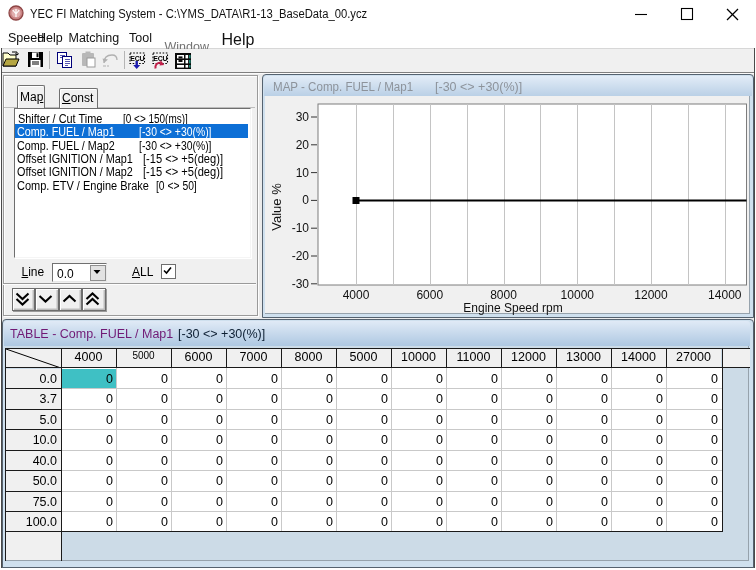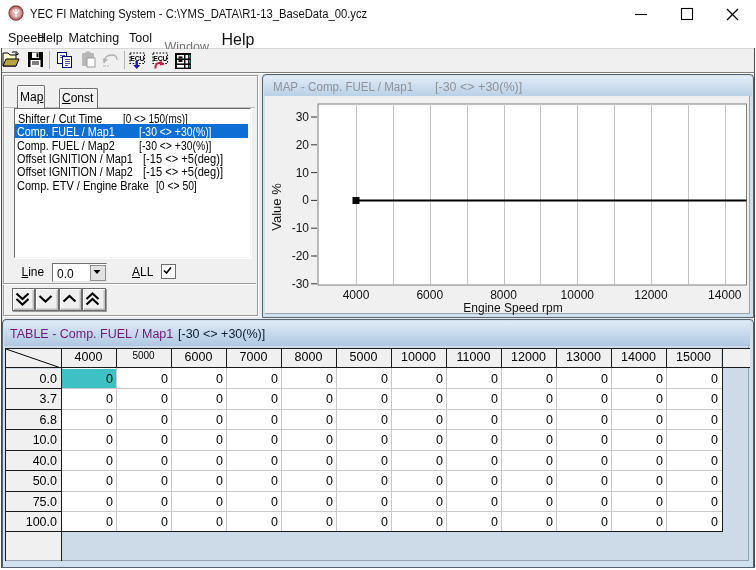--- a/index.html
+++ b/index.html
@@ -226,27 +226,27 @@
 <div class="abs nowrap" style="left:391px;top:350.5px;font-size:12.5px;color:#000;line-height:1;"><div style="width:55px;text-align:center;">10000</div></div>
 <div class="abs" style="left:447px;top:349px;width:54px;height:19px;background:#f0f0f0;"></div>
 <div class="abs nowrap" style="left:446px;top:350.5px;font-size:12.5px;color:#000;line-height:1;"><div style="width:55px;text-align:center;">11000</div></div>
 <div class="abs" style="left:502px;top:349px;width:54px;height:19px;background:#f0f0f0;"></div>
 <div class="abs nowrap" style="left:501px;top:350.5px;font-size:12.5px;color:#000;line-height:1;"><div style="width:55px;text-align:center;">12000</div></div>
 <div class="abs" style="left:557px;top:349px;width:54px;height:19px;background:#f0f0f0;"></div>
 <div class="abs nowrap" style="left:556px;top:350.5px;font-size:12.5px;color:#000;line-height:1;"><div style="width:55px;text-align:center;">13000</div></div>
 <div class="abs" style="left:612px;top:349px;width:54px;height:19px;background:#f0f0f0;"></div>
 <div class="abs nowrap" style="left:611px;top:350.5px;font-size:12.5px;color:#000;line-height:1;"><div style="width:55px;text-align:center;">14000</div></div>
 <div class="abs" style="left:667px;top:349px;width:54px;height:19px;background:#f0f0f0;"></div>
-<div class="abs nowrap" style="left:666px;top:350.5px;font-size:12.5px;color:#000;line-height:1;"><div style="width:55px;text-align:center;">15000</div></div>
+<div class="abs nowrap" style="left:666px;top:350.5px;font-size:12.5px;color:#000;line-height:1;"><div style="width:55px;text-align:center;">27000</div></div>
 <div class="abs" style="left:6px;top:369px;width:55px;height:19px;background:#f0f0f0;"></div>
 <div class="abs nowrap" style="left:0px;top:373px;font-size:12.5px;color:#000;line-height:1;"><div style="width:57px;text-align:right;">0.0</div></div>
 <div class="abs" style="left:6px;top:389px;width:55px;height:20px;background:#f0f0f0;"></div>
 <div class="abs nowrap" style="left:0px;top:393px;font-size:12.5px;color:#000;line-height:1;"><div style="width:57px;text-align:right;">3.7</div></div>
 <div class="abs" style="left:6px;top:410px;width:55px;height:19px;background:#f0f0f0;"></div>
-<div class="abs nowrap" style="left:0px;top:414px;font-size:12.5px;color:#000;line-height:1;"><div style="width:57px;text-align:right;">6.8</div></div>
+<div class="abs nowrap" style="left:0px;top:414px;font-size:12.5px;color:#000;line-height:1;"><div style="width:57px;text-align:right;">5.0</div></div>
 <div class="abs" style="left:6px;top:430px;width:55px;height:20px;background:#f0f0f0;"></div>
 <div class="abs nowrap" style="left:0px;top:434px;font-size:12.5px;color:#000;line-height:1;"><div style="width:57px;text-align:right;">10.0</div></div>
 <div class="abs" style="left:6px;top:451px;width:55px;height:19px;background:#f0f0f0;"></div>
 <div class="abs nowrap" style="left:0px;top:455px;font-size:12.5px;color:#000;line-height:1;"><div style="width:57px;text-align:right;">40.0</div></div>
 <div class="abs" style="left:6px;top:471px;width:55px;height:20px;background:#f0f0f0;"></div>
 <div class="abs nowrap" style="left:0px;top:475px;font-size:12.5px;color:#000;line-height:1;"><div style="width:57px;text-align:right;">50.0</div></div>
 <div class="abs" style="left:6px;top:492px;width:55px;height:19px;background:#f0f0f0;"></div>
 <div class="abs nowrap" style="left:0px;top:496px;font-size:12.5px;color:#000;line-height:1;"><div style="width:57px;text-align:right;">75.0</div></div>
 <div class="abs" style="left:6px;top:512px;width:55px;height:19px;background:#f0f0f0;"></div>
 <div class="abs nowrap" style="left:0px;top:516px;font-size:12.5px;color:#000;line-height:1;"><div style="width:57px;text-align:right;">100.0</div></div>

